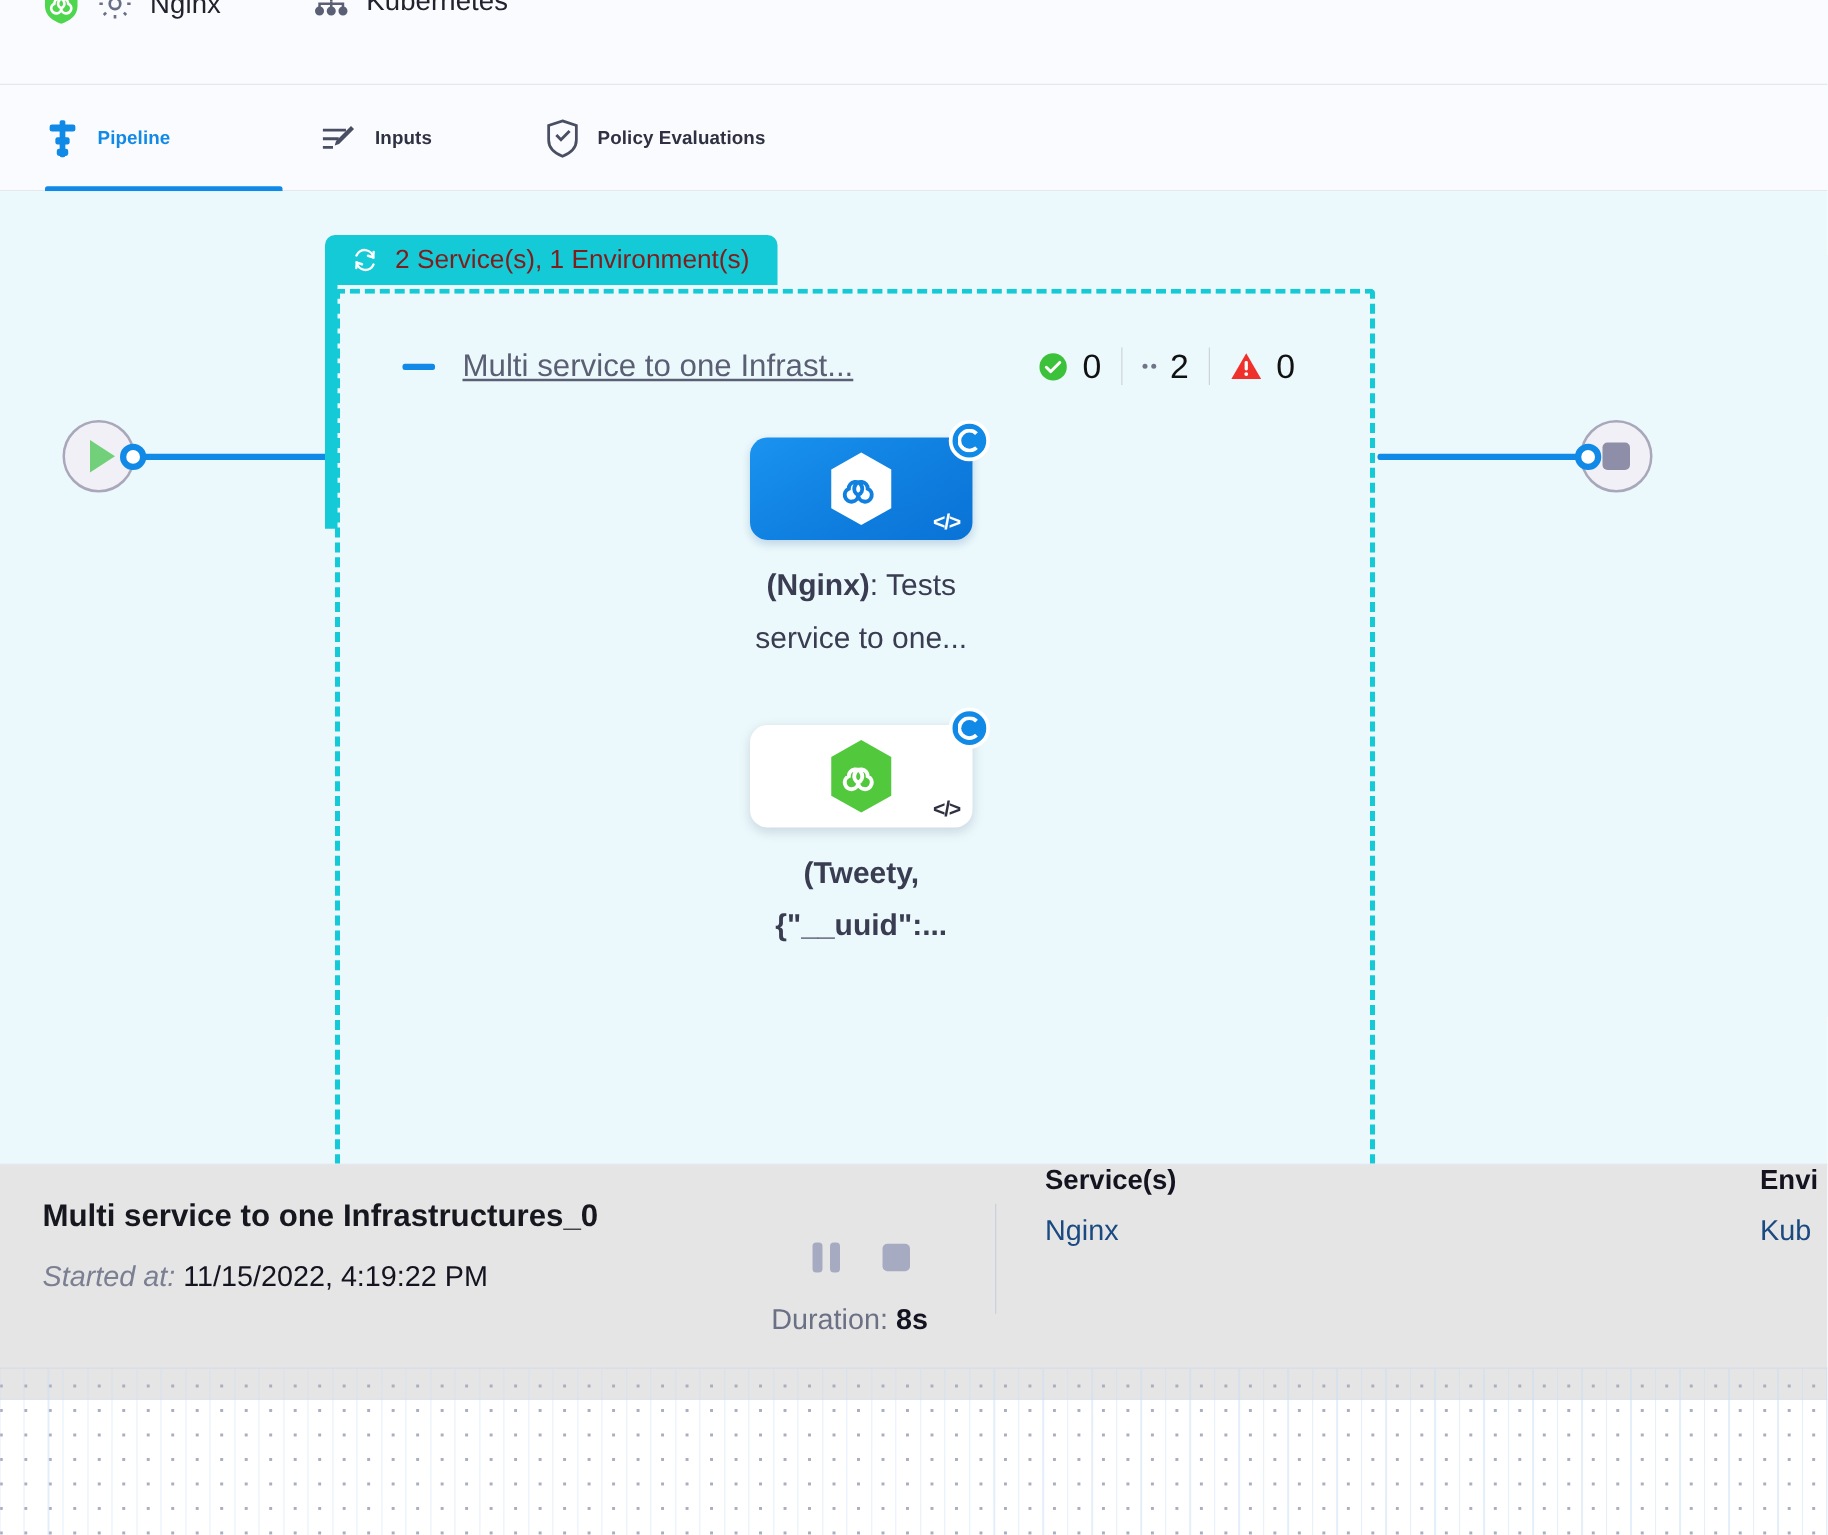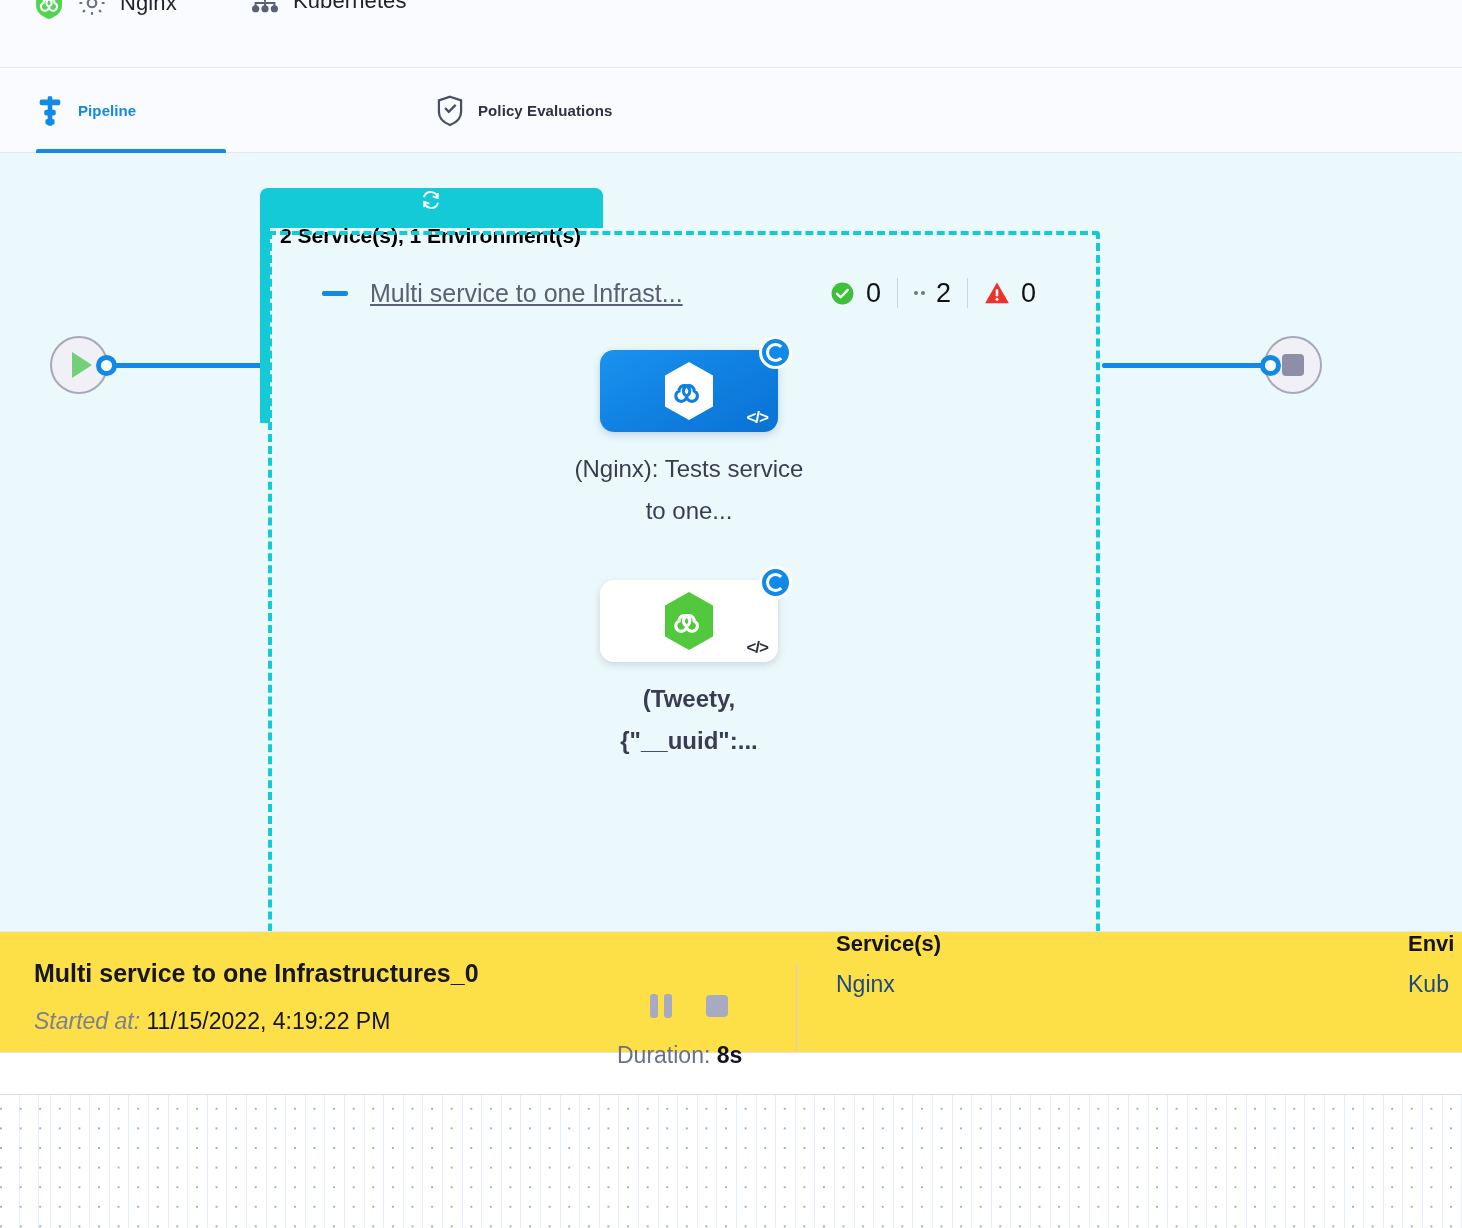--- a/index.html
+++ b/index.html
@@ -148,27 +148,26 @@
   .group-tab {
     position: absolute;
     left: 260px; top: 35px;
     height: 40px;
     background: #13cad6;
     border-radius: 8px 8px 0 0;
     display: flex;
     align-items: center;
     gap: 12px;
     padding: 0 22px 0 20px;
-    color: #000000;
+    color: #7f1d1d;
     font-size: 21px;
-    font-weight: 700;
+    font-weight: 400;
     white-space: nowrap;
     box-sizing: border-box;
     cursor: pointer;
-    flex-direction: column;
   }
   .group-spine {
     position: absolute;
     left: 260px; top: 70px;
     width: 10px; height: 200px;
     background: #13cad6;
   }
   .group-box {
     position: absolute;
     left: 268px; top: 78px;
@@ -286,30 +285,30 @@
   .nlabel {
     margin-top: 16px;
     width: 230px;
     margin-left: -26px;
     text-align: center;
     font-size: 24px;
     line-height: 42px;
     color: #3a3d52;
     font-weight: 400;
   }
-  .nlabel b { font-weight: 400; }
+  .nlabel b { font-weight: 700; }
   .nlabel.allbold { font-weight: 700; }
 
   
   .details {
     position: absolute;
     left: 0; top: 931px;
     width: 1462px;
-    height: 122px;
-    background: #fde047;
+    height: 189px;
+    background: #e5e5e5;
     border-top: 1px solid #e4e6f0;
     border-bottom: 1px solid #e0e2ee;
     box-sizing: border-box;
   }
   .d-title {
     position: absolute;
     left: 34px; top: 27px;
     font-size: 25px;
     font-weight: 700;
     color: #17181f;
@@ -411,20 +410,29 @@
           <rect x="10" y="1" width="4" height="26" rx="1.2" fill="#1189e6"></rect>
           <rect x="3" y="4" width="18" height="5" rx="1.6" fill="#1189e6"></rect>
           <rect x="7" y="13" width="10" height="5" rx="1.6" fill="#1189e6"></rect>
           <rect x="8" y="21" width="8" height="5" rx="1.6" fill="#1189e6"></rect>
         </svg>
       </span>
       <span>Pipeline</span>
       <span class="under"></span>
     </div>
 
+    <div class="tab t2">
+      <span class="ic">
+        <svg width="30" height="28" viewBox="0 0 26 24" fill="none" stroke="#4a4e63" stroke-width="2">
+          <path d="M2 6h16M2 12h11M2 18h7"></path>
+          <path d="M21.5 3.2 23.6 5.3 13.2 15.7l-3 .9.9-3z" fill="#4a4e63" stroke="none"></path>
+        </svg>
+      </span>
+      <span>Inputs</span>
+    </div>
 
     <div class="tab t3">
       <span class="ic">
         <svg width="28" height="32" viewBox="0 0 22 26" fill="none" stroke="#4a4e63" stroke-width="1.8">
           <path d="M11 1.4 20 4.4v9.4c0 6-5.2 9.1-9 10.6-3.8-1.5-9-4.6-9-10.6V4.4z"></path>
           <path d="M7 10.6l3 3 5.6-5.6" stroke-width="1.9"></path>
         </svg>
       </span>
       <span>Policy Evaluations</span>
     </div>

